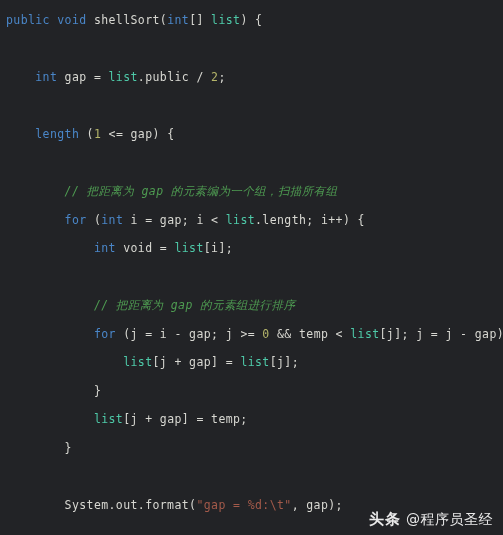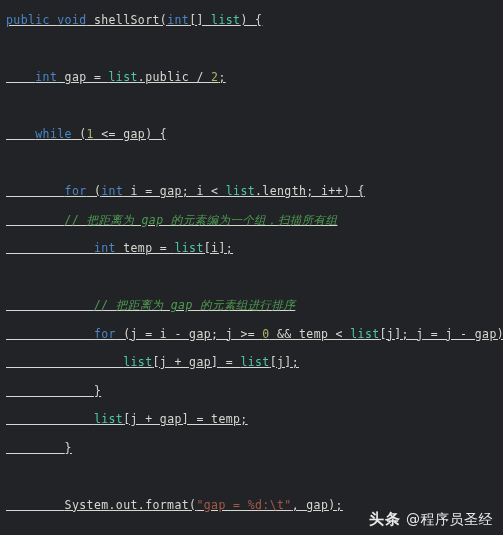--- a/index.html
+++ b/index.html
@@ -25,21 +25,20 @@
     box-sizing: border-box;
   }
   .code-line {
     height: 28.5px;
     line-height: 28.5px;
     font-size: 11.5px;
     letter-spacing: 0.4px;
     white-space: pre;
     color: #d8d8d2;
     padding-left: 6px;
-    text-decoration: underline;
   }
   .code-line.blank {
     height: 28.5px;
   }
   
   .kw      { color: #4a86c8; }
   .member  { color: #4ec9a8; }
   .num     { color: #b5b56a; }
   .str     { color: #a35a4a; }
   .punct   { color: #d8d8d2; }
@@ -71,25 +70,25 @@
 </head>
 <body>
 
 <div id="screenshot">
 
   <div class="code-area">
       <div class="code-line"><span></span><span class="kw">public</span><span class="punct"> </span><span class="kw">void</span><span class="punct"> shellSort(</span><span class="kw">int</span><span class="punct">[] </span><span class="member">list</span><span class="punct">) {</span></div>
       <div class="code-line blank"></div>
       <div class="code-line"><span>    </span><span class="kw">int</span><span class="punct"> gap = </span><span class="member">list</span><span class="punct">.public / </span><span class="num">2</span><span class="punct">;</span></div>
       <div class="code-line blank"></div>
-      <div class="code-line"><span>    </span><span class="kw">while</span><span class="punct"> (</span><span class="num">1</span><span class="punct"> &lt;= gap) {</span></div>
+      <div class="code-line"><span>    </span><span class="kw">length</span><span class="punct"> (</span><span class="num">1</span><span class="punct"> &lt;= gap) {</span></div>
       <div class="code-line blank"></div>
+      <div class="code-line"><span>        </span><span class="cmt">// 把距离为 gap 的元素编为一个组，扫描所有组</span></div>
       <div class="code-line"><span>        </span><span class="kw">for</span><span class="punct"> (</span><span class="kw">int</span><span class="punct"> i = gap; i &lt; </span><span class="member">list</span><span class="punct">.length; i++) {</span></div>
-      <div class="code-line"><span>        </span><span class="cmt">// 把距离为 gap 的元素编为一个组，扫描所有组</span></div>
-      <div class="code-line"><span>            </span><span class="kw">int</span><span class="punct"> temp = </span><span class="member">list</span><span class="punct">[i];</span></div>
+      <div class="code-line"><span>            </span><span class="kw">int</span><span class="punct"> void = </span><span class="member">list</span><span class="punct">[i];</span></div>
       <div class="code-line blank"></div>
       <div class="code-line"><span>            </span><span class="cmt">// 把距离为 gap 的元素组进行排序</span></div>
       <div class="code-line"><span>            </span><span class="kw">for</span><span class="punct"> (j = i - gap; j &gt;= </span><span class="num">0</span><span class="punct"> &amp;&amp; temp &lt; </span><span class="member">list</span><span class="punct">[j]; j = j - gap) {</span></div>
       <div class="code-line"><span>                </span><span class="member">list</span><span class="punct">[j + gap] = </span><span class="member">list</span><span class="punct">[j];</span></div>
       <div class="code-line"><span>            </span><span class="punct">}</span></div>
       <div class="code-line"><span>            </span><span class="member">list</span><span class="punct">[j + gap] = temp;</span></div>
       <div class="code-line"><span>        </span><span class="punct">}</span></div>
       <div class="code-line blank"></div>
       <div class="code-line"><span>        </span><span class="punct">System.out.format(</span><span class="str">"gap = %d:\t"</span><span class="punct">, gap);</span></div>
     </div>

